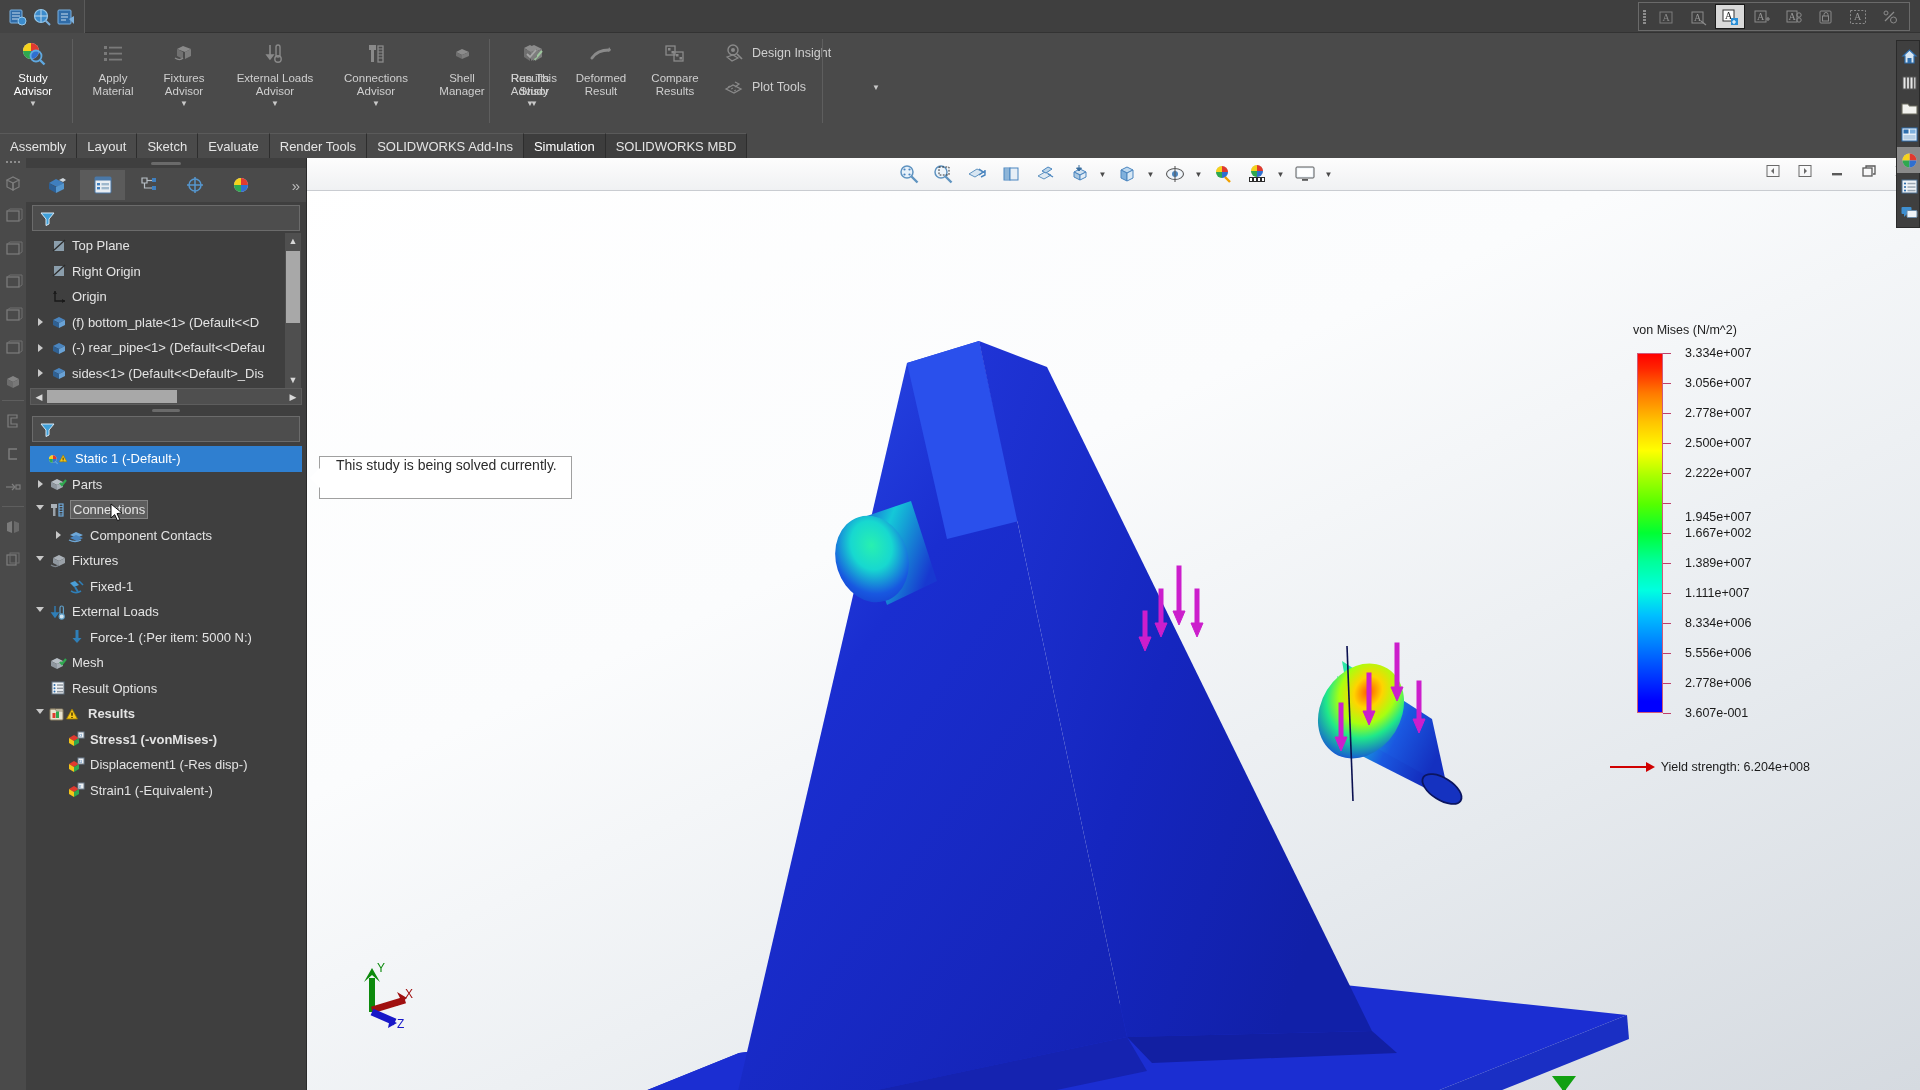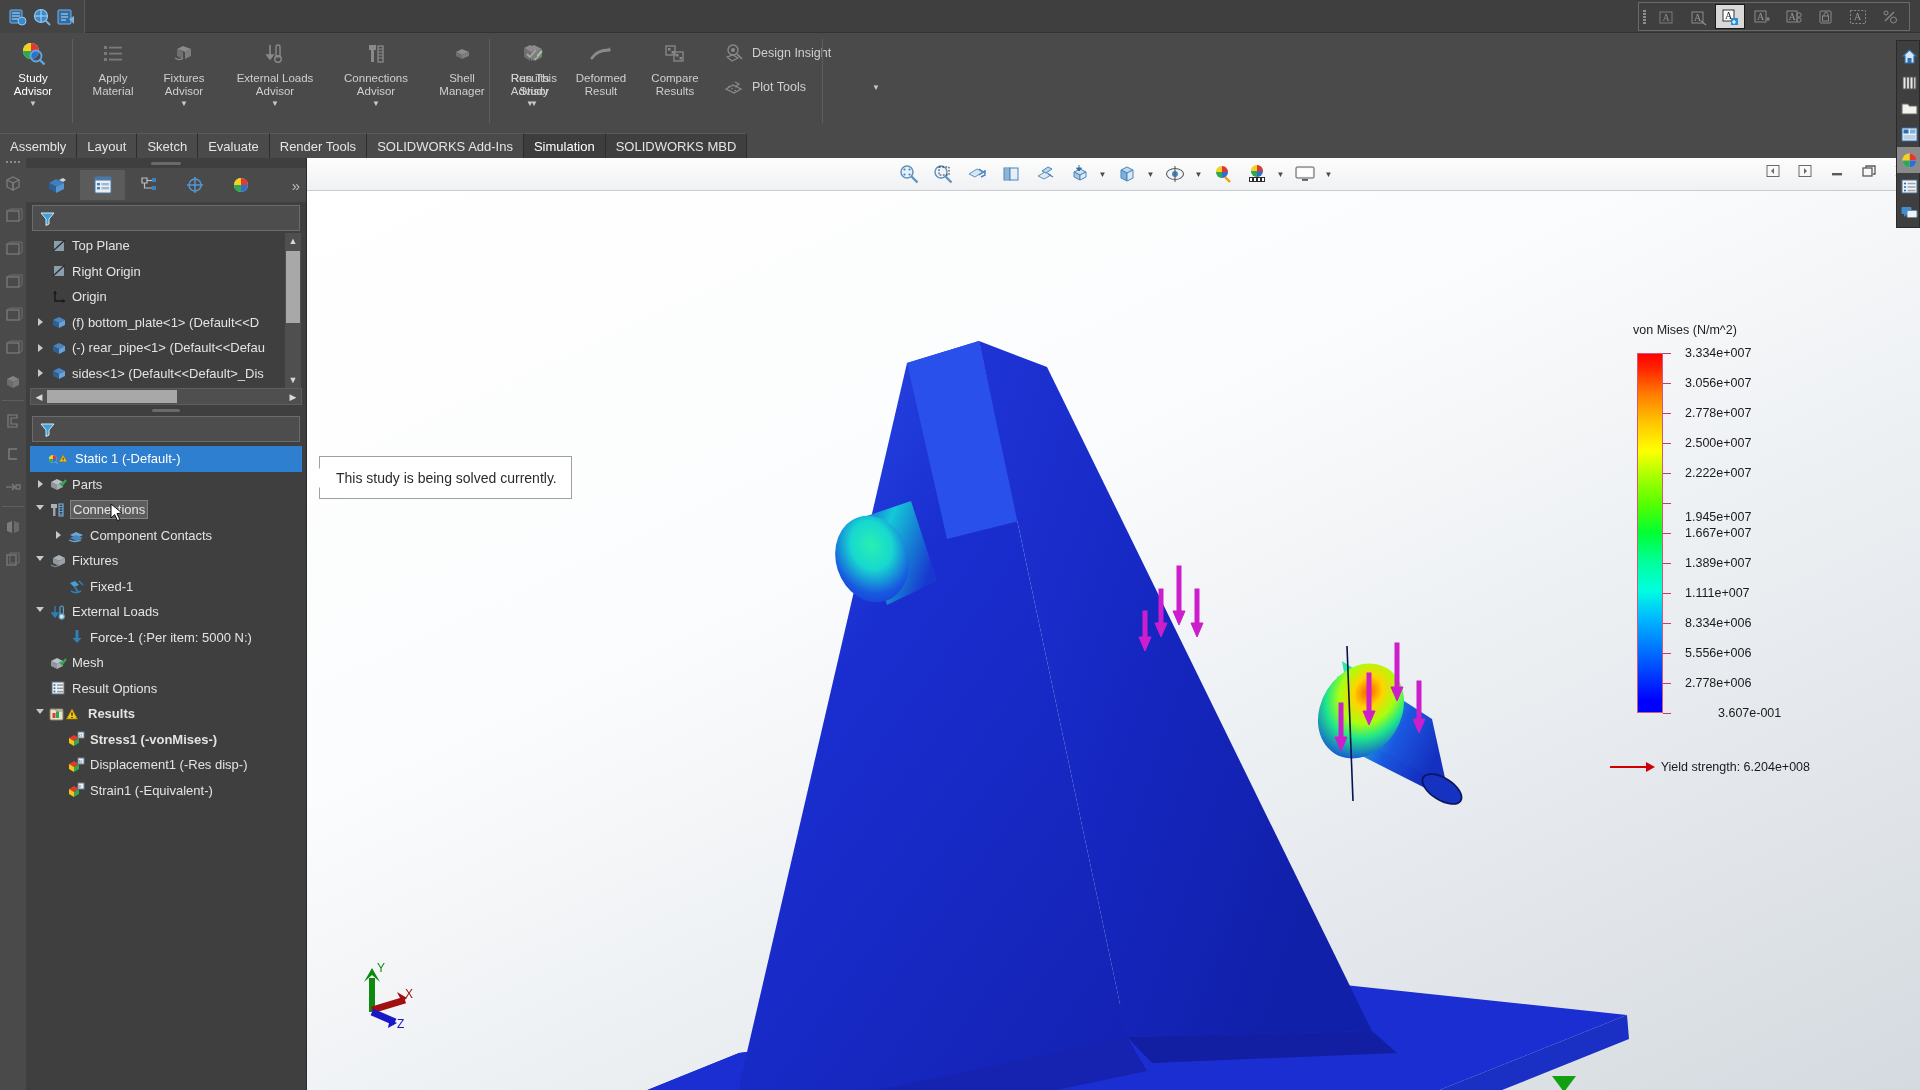--- a/index.html
+++ b/index.html
@@ -128,21 +128,21 @@
     position:absolute; right:8px; top:3px; display:flex; align-items:center; gap:10px;
   }
   .wbtn{ width:22px;height:20px;display:flex;align-items:center;justify-content:center;color:#555;cursor:default;}
   .plotinfo{
     position:absolute; left:20px; top:10px; color:#1a1a1a; font-size:12.8px; line-height:15px;
     white-space:pre-line;
   }
   .tooltip{
     position:absolute; left:12px; top:298px; height:43px;
     background:#fff; border:1px solid #a0a0a0; color:#2b2b2b; font-size:14px;
-    display:flex; align-items:center; padding:0 14px 0 16px;
+    display:flex; padding:0 14px 0 16px;
   }
   .tooltip:before{
     content:""; position:absolute; left:-10px; top:11px;
     width:0;height:0;border-right:10px solid #fff;border-top:10px solid transparent;border-bottom:10px solid transparent;
   }
   .tooltip:after{
     content:""; position:absolute; left:-11px; top:10px;
     width:0;height:0;border-right:11px solid #a0a0a0;border-top:11px solid transparent;border-bottom:11px solid transparent;
     z-index:-1;
   }
@@ -1216,27 +1216,27 @@
             <div class="tick" style="top: 330px;"></div>
             <div class="tick" style="top: 360px;"></div>
           </div>
         <div class="labwrap" id="labels">
             <div class="lab" style="top: 0px;">3.334e+007</div>
             <div class="lab" style="top: 30px;">3.056e+007</div>
             <div class="lab" style="top: 60px;">2.778e+007</div>
             <div class="lab" style="top: 90px;">2.500e+007</div>
             <div class="lab" style="top: 120px;">2.222e+007</div>
             <div class="lab" style="top: 164px;">1.945e+007</div>
-            <div class="lab" style="top: 180px;">1.667e+007</div>
+            <div class="lab" style="top: 180px;">1.667e+002</div>
             <div class="lab" style="top: 210px;">1.389e+007</div>
             <div class="lab" style="top: 240px;">1.111e+007</div>
             <div class="lab" style="top: 270px;">8.334e+006</div>
             <div class="lab" style="top: 300px;">5.556e+006</div>
             <div class="lab" style="top: 330px;">2.778e+006</div>
-            <div class="lab" style="top: 360px; margin-left: 33px;">3.607e-001</div>
+            <div class="lab" style="top: 360px;">3.607e-001</div>
           </div>
       </div>
     </div>
 
     <div class="yield">
       <span class="arrowline"></span>
       <span class="arrowhead"></span>
       <span>Yield strength: 6.204e+008</span>
     </div>
   </div>

